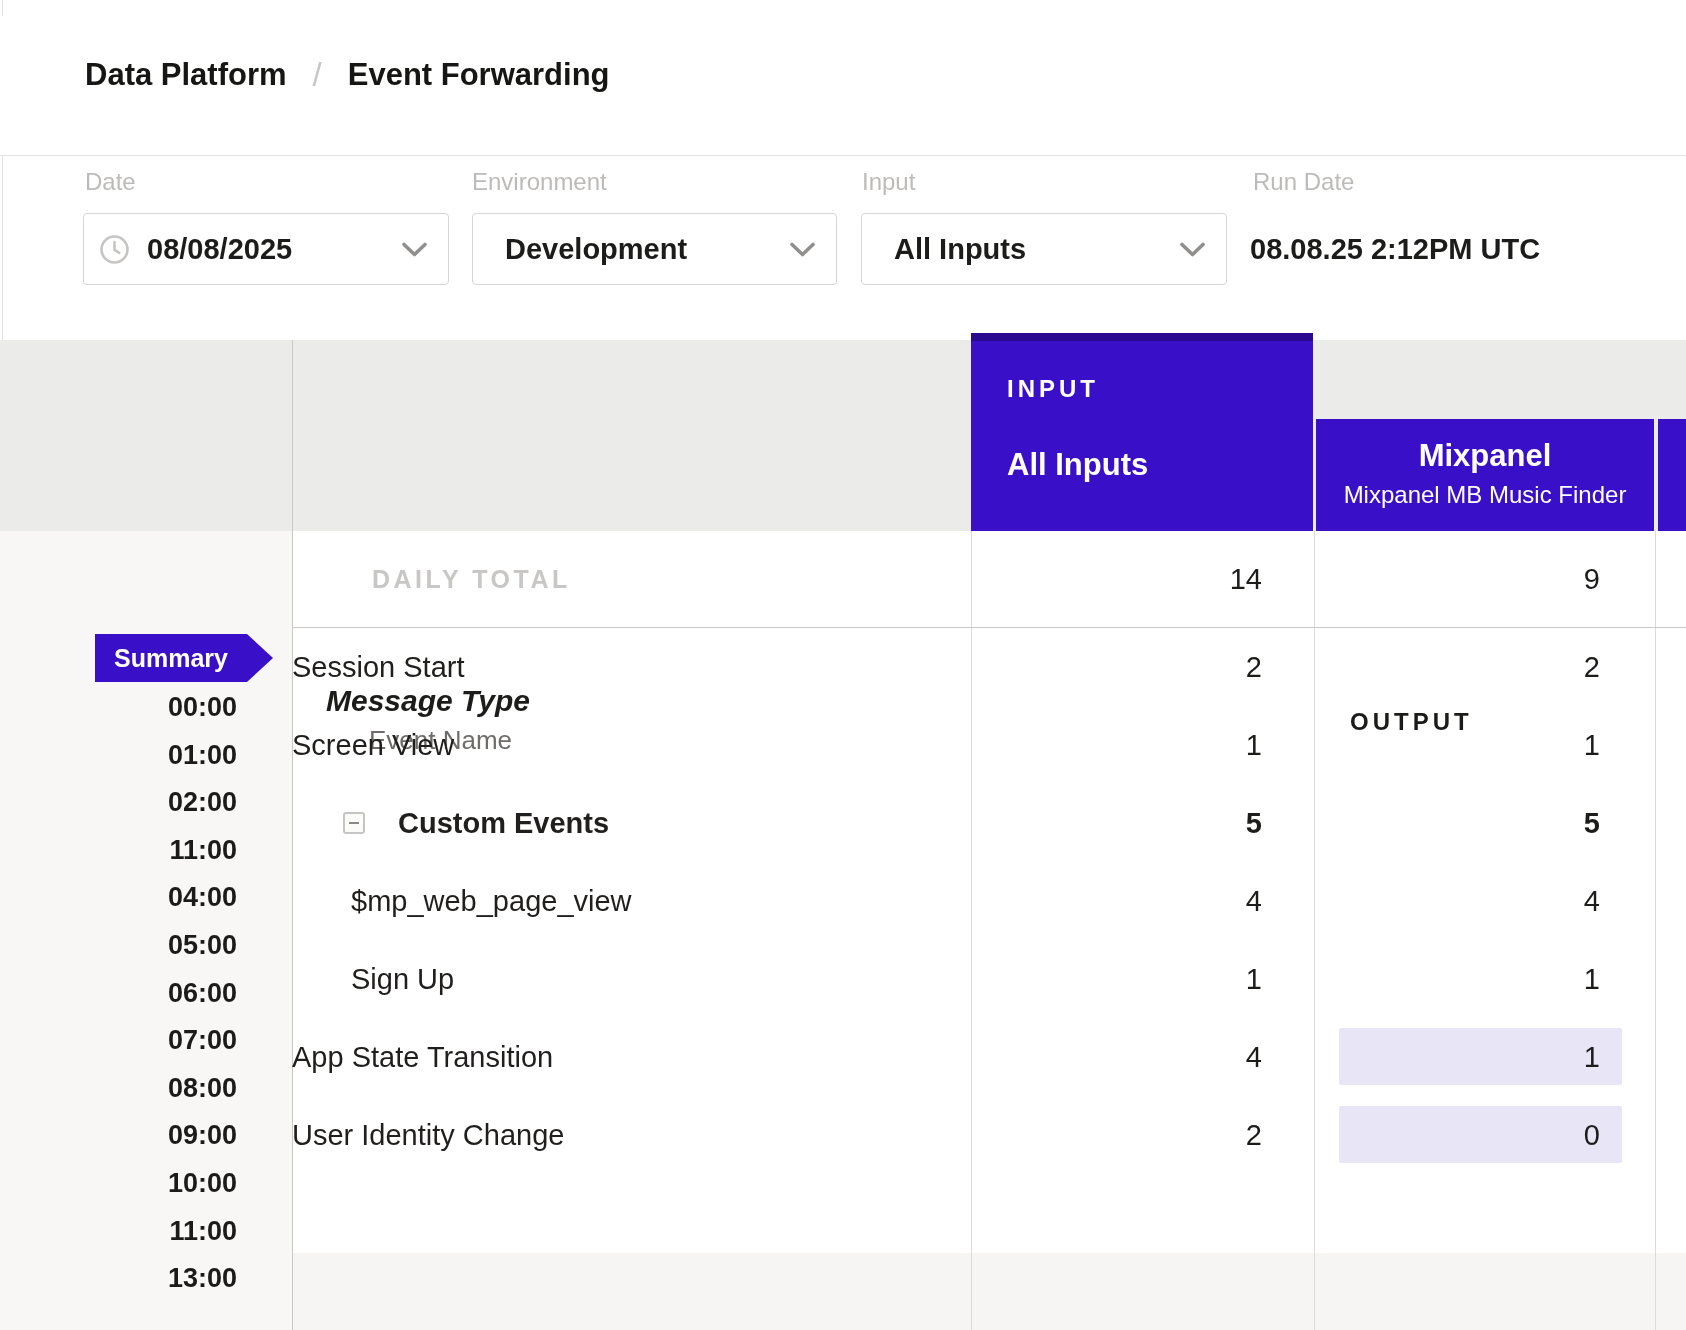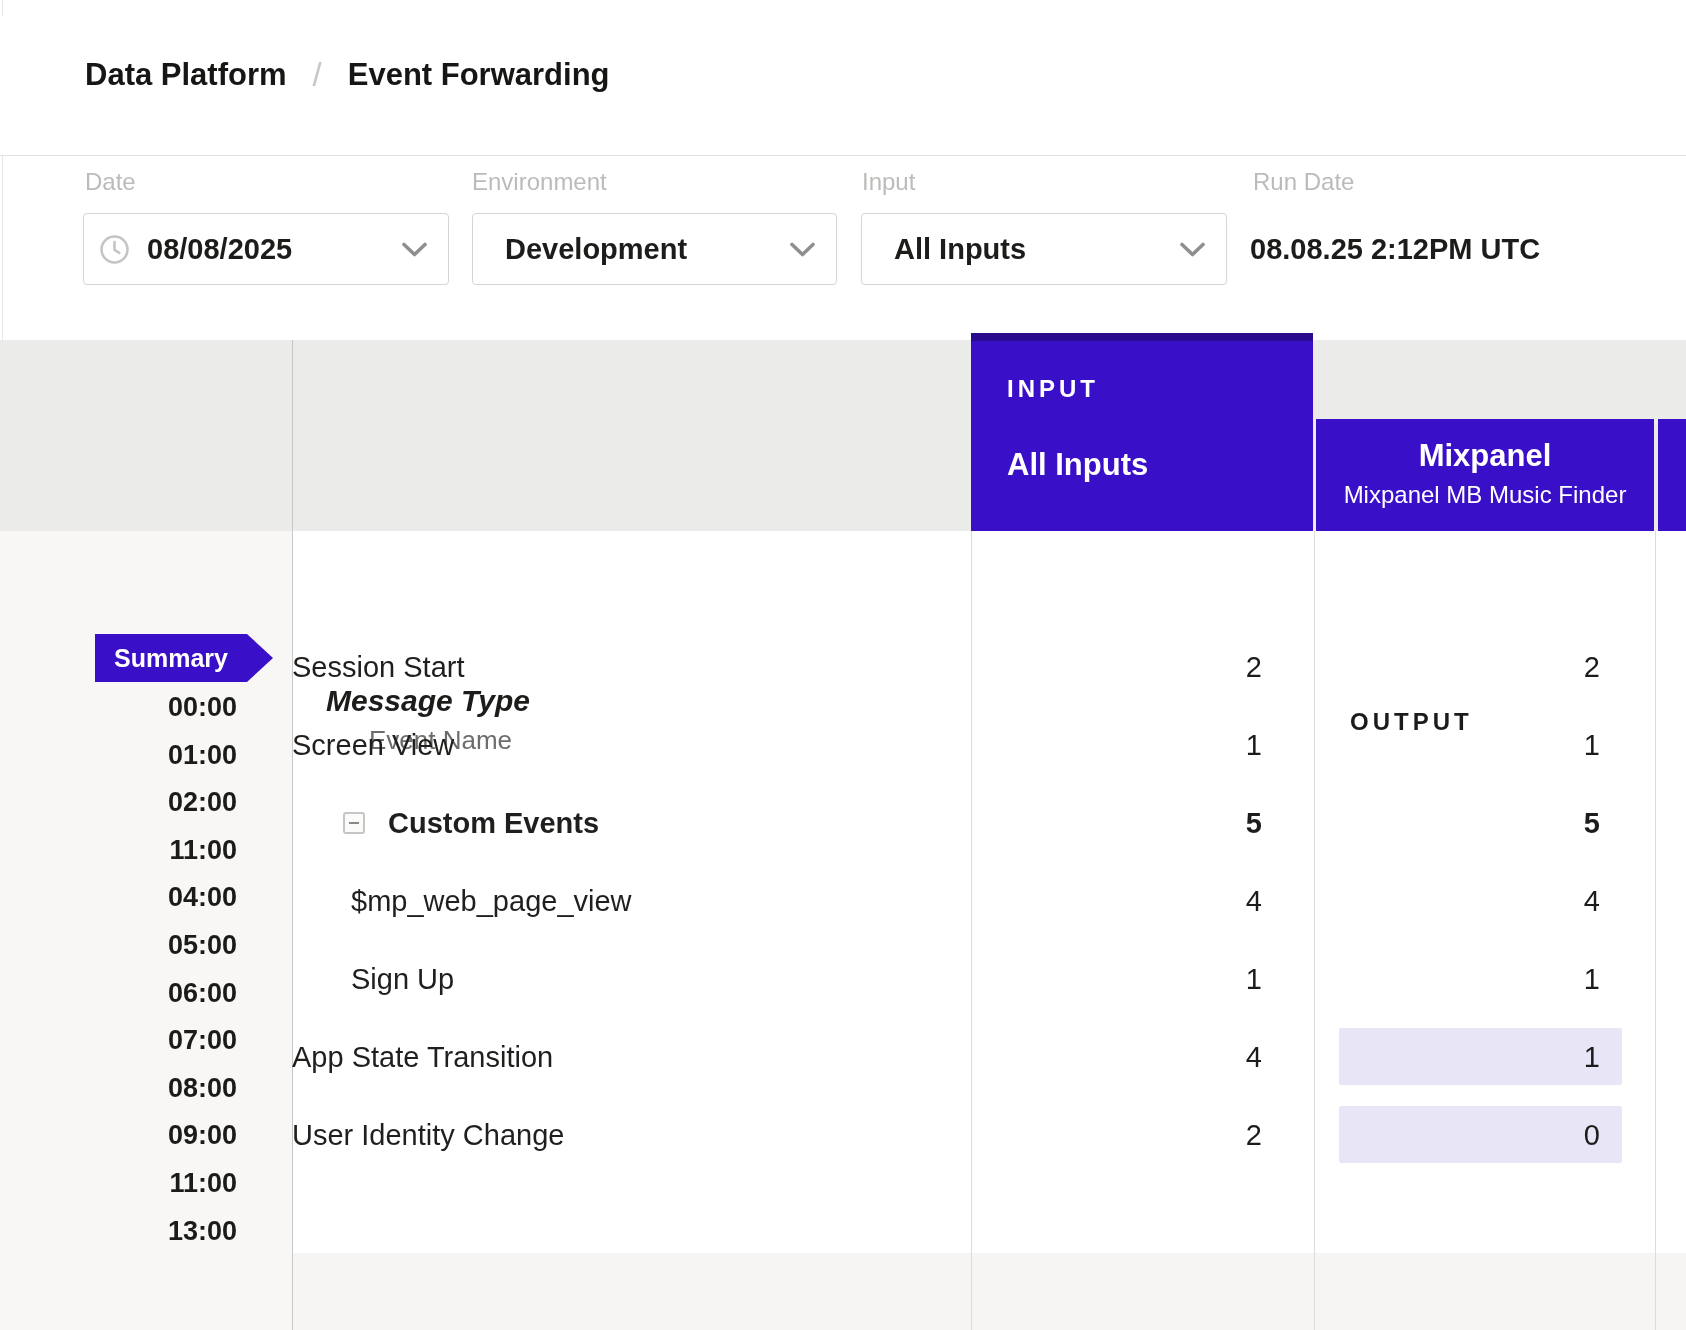--- a/index.html
+++ b/index.html
@@ -69,21 +69,21 @@
     border-bottom:1px solid #C9C8C6;
   }
   .daily-label { padding-left:80px; font-size:25px; font-weight:700; letter-spacing:3.5px; color:#C8C7C5; }
   .val { font-size:29px; text-align:right; padding-right:52px; color:#1C1C1A; }
   .val.out { padding-right:55px; }
 
   .rows { position:absolute; left:292px; top:628px; width:1394px; }
   .row { height:78px; }
   .rlabel { font-size:29px; color:#201F1D; display:flex; align-items:center; }
   .row.indent .rlabel { padding-left:59px; }
-  .row.parent .rlabel { padding-left:51px; gap:23px; font-weight:700; }
+  .row.parent .rlabel { padding-left:51px; gap:33px; font-weight:700; }
   .row.parent .val { font-weight:700; }
   .collapse-box {
     width:22px; height:22px; border:2px solid #C6C5C3; border-radius:3px; background:#FBFBFA;
     display:flex; align-items:center; justify-content:center; cursor:pointer; flex:0 0 auto;
   }
   .collapse-box i { display:block; width:10px; height:2px; background:#8A8987; }
   .ocell { position:relative; height:78px; display:flex; align-items:center; justify-content:flex-end; }
   .ocell .v { position:relative; z-index:1; }
   .hlbg { position:absolute; left:25px; right:33px; top:10px; bottom:11px; background:#E8E5F7; border-radius:2px; }
 
@@ -176,20 +176,26 @@
   </div>
   <div class="next-block"></div>
 
   <div class="leftcol"></div>
   <div class="bottom-gray"></div>
   <div class="vline-main"></div>
   <div class="vline v1"></div>
   <div class="vline v2"></div>
   <div class="vline v3"></div>
 
+  <div class="daily grid-row">
+    <div class="daily-label">DAILY TOTAL</div>
+    <div class="val">14</div>
+    <div class="val out">9</div>
+    <div></div>
+  </div>
 
   <div class="rows">
 
     <div class="row grid-row">
       <div class="rlabel">
           <span>Session Start</span>
         </div>
       <div class="val">2</div>
       <div class="ocell val out">
           <span class="v">2</span>
@@ -275,17 +281,18 @@
     <div class="hour-item">00:00</div>
     <div class="hour-item">01:00</div>
     <div class="hour-item">02:00</div>
     <div class="hour-item">11:00</div>
     <div class="hour-item">04:00</div>
     <div class="hour-item">05:00</div>
     <div class="hour-item">06:00</div>
     <div class="hour-item">07:00</div>
     <div class="hour-item">08:00</div>
     <div class="hour-item">09:00</div>
+    <div class="hour-item">10:00</div>
     <div class="hour-item">11:00</div>
     <div class="hour-item">13:00</div>
   </div>
 
 </div>
 
 </body></html>

